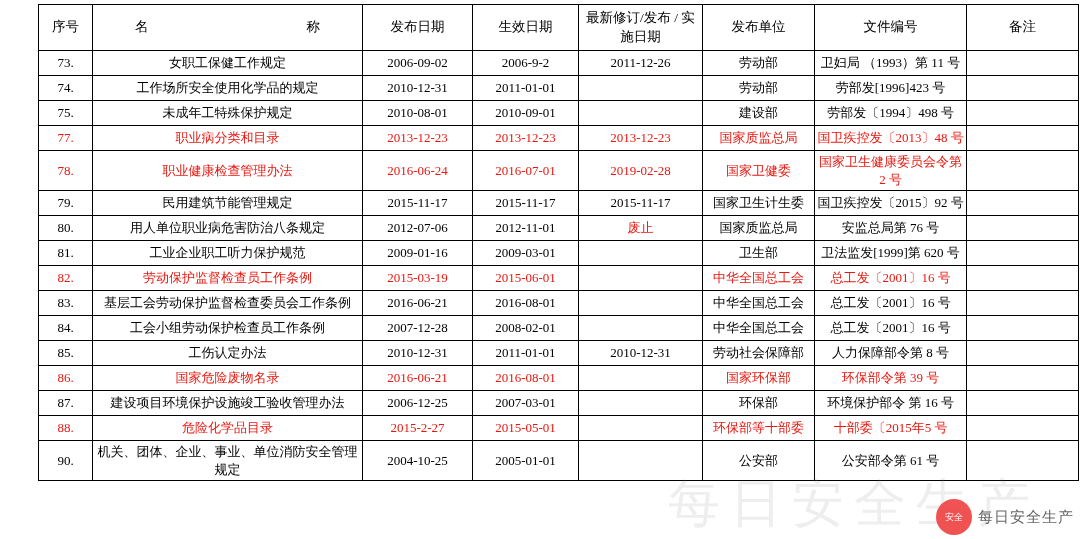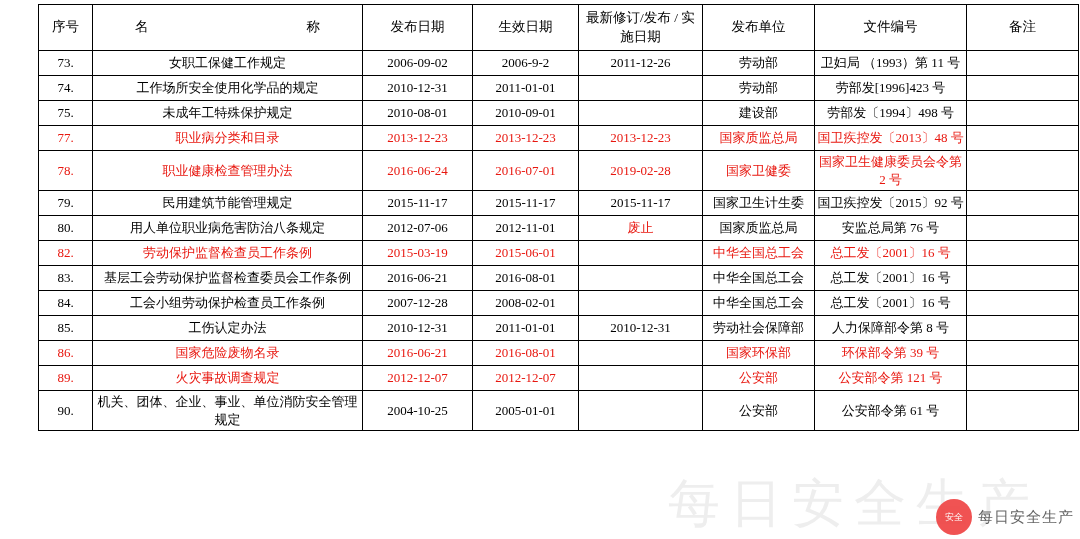--- a/index.html
+++ b/index.html
@@ -205,20 +205,30 @@
         <td>80.</td>
         <td class="name-cell">用人单位职业病危害防治八条规定</td>
         <td>2012-07-06</td>
         <td>2012-11-01</td>
         <td class="red">废止</td>
         <td>国家质监总局</td>
         <td>安监总局第 76 号</td>
         <td></td>
       </tr>
       <tr>
+        <td>81.</td>
+        <td class="name-cell">工业企业职工听力保护规范</td>
+        <td>2009-01-16</td>
+        <td>2009-03-01</td>
+        <td></td>
+        <td>卫生部</td>
+        <td>卫法监发[1999]第 620 号</td>
+        <td></td>
+      </tr>
+      <tr>
         <td class="red">82.</td>
         <td class="name-cell red">劳动保护监督检查员工作条例</td>
         <td class="red">2015-03-19</td>
         <td class="red">2015-06-01</td>
         <td class="red"></td>
         <td class="red">中华全国总工会</td>
         <td class="red">总工发〔2001〕16 号</td>
         <td class="red"></td>
       </tr>
       <tr>
@@ -255,27 +265,37 @@
         <td class="red">86.</td>
         <td class="name-cell red">国家危险废物名录</td>
         <td class="red">2016-06-21</td>
         <td class="red">2016-08-01</td>
         <td class="red"></td>
         <td class="red">国家环保部</td>
         <td class="red">环保部令第 39 号</td>
         <td class="red"></td>
       </tr>
       <tr>
-        <td class="red">89.</td>
-        <td class="name-cell red">火灾事故调查规定</td>
-        <td class="red">2012-12-07</td>
-        <td class="red">2012-12-07</td>
-        <td class="red"></td>
-        <td class="red">公安部</td>
-        <td class="red">公安部令第 121 号</td>
+        <td>87.</td>
+        <td class="name-cell">建设项目环境保护设施竣工验收管理办法</td>
+        <td>2006-12-25</td>
+        <td>2007-03-01</td>
+        <td></td>
+        <td>环保部</td>
+        <td>环境保护部令 第 16 号</td>
+        <td></td>
+      </tr>
+      <tr>
+        <td class="red">88.</td>
+        <td class="name-cell red">危险化学品目录</td>
+        <td class="red">2015-2-27</td>
+        <td class="red">2015-05-01</td>
+        <td class="red"></td>
+        <td class="red">环保部等十部委</td>
+        <td class="red">十部委〔2015年5 号</td>
         <td class="red"></td>
       </tr>
       <tr>
         <td>90.</td>
         <td class="name-cell">机关、团体、企业、事业、单位消防安全管理规定</td>
         <td>2004-10-25</td>
         <td>2005-01-01</td>
         <td></td>
         <td>公安部</td>
         <td>公安部令第 61 号</td>

